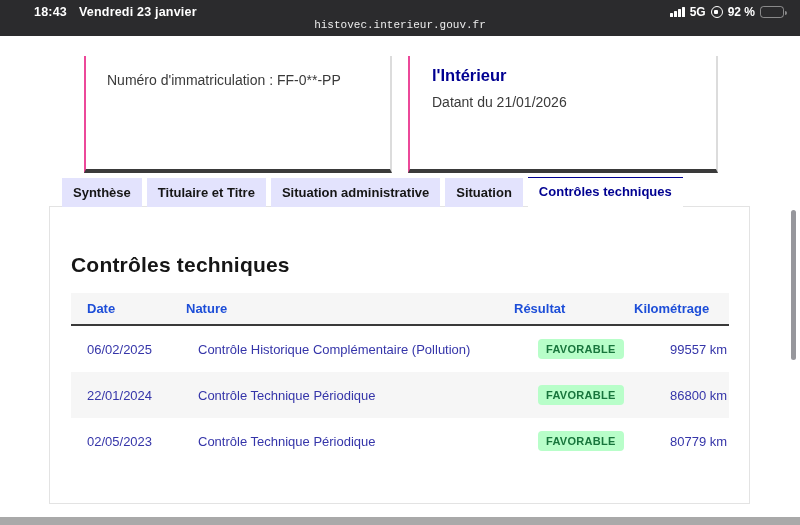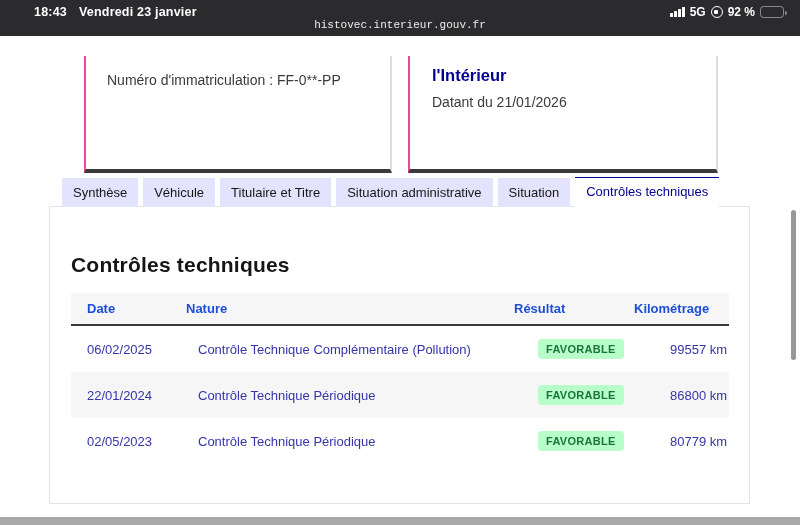--- a/index.html
+++ b/index.html
@@ -39,21 +39,21 @@
   .card-right { left:408px; width:310px; }
   .card-left .line1 { margin:16px 0 0 21px; font-size:14px; color:#3a3a3a; }
   .card-right .title { margin:10px 0 0 22px; font-size:16.5px; font-weight:bold; color:#000091; }
   .card-right .sub   { margin:9px 0 0 22px; font-size:14px; color:#3a3a3a; }
 
   
   .tabs { position:absolute; left:62px; top:177px; width:688px; height:30px;
     display:flex; gap:5px; overflow:hidden; z-index:10; align-items:flex-end; }
   .tab { flex:0 0 auto; border:none; cursor:pointer; white-space:nowrap;
     background:#e3e3fd; color:#161616; font-family:inherit;
-    font-size:13px; font-weight:normal; padding:7px 11px 8px; height:29px; }
+    font-size:13px; font-weight:bold; padding:7px 11px 8px; height:29px; }
   .tab.active { background:#fff; color:#000091; border-top:3px solid #000091;
     padding-top:5px; height:32px; position:relative; z-index:12; }
 
   
   .panel { position:absolute; left:49px; top:206px; width:701px; height:298px;
     background:#fff; border:1px solid #e3e3e3; z-index:5; }
   .panel h2 { position:absolute; left:21px; top:46px; font-size:21px;
     color:#161616; letter-spacing:.2px; }
 
   
@@ -107,41 +107,40 @@
     <div class="line1">Numéro d'immatriculation : FF-0**-PP</div>
   </div>
   <div class="card card-right">
     <div class="title">l'Intérieur</div>
     <div class="sub">Datant du 21/01/2026</div>
   </div>
 
   <nav class="tabs">
 
   <button class="tab">Synthèse</button>
-      <button class="tab">Véhicule</button>
       <button class="tab">Titulaire et Titre</button>
       <button class="tab">Situation administrative</button>
       <button class="tab">Situation</button>
       <button class="tab active">Contrôles techniques</button>
     </nav>
 
   <section class="panel">
     <h2>Contrôles techniques</h2>
     <div class="table">
       <div class="tr thead">
         <div class="th">Date</div>
         <div class="th">Nature</div>
         <div class="th">Résultat</div>
         <div class="th">Kilométrage</div>
       </div>
       <div class="tbody">
 
       <div class="tr">
             <div class="td date">06/02/2025</div>
-            <div class="td nature">Contrôle Technique Complémentaire (Pollution)</div>
+            <div class="td nature">Contrôle Historique Complémentaire (Pollution)</div>
             <div class="td resultat">
               <span class="badge">FAVORABLE</span>
             </div>
             <div class="td km">99557 km</div>
           </div>
           <div class="tr">
             <div class="td date">22/01/2024</div>
             <div class="td nature">Contrôle Technique Périodique</div>
             <div class="td resultat">
               <span class="badge">FAVORABLE</span>

